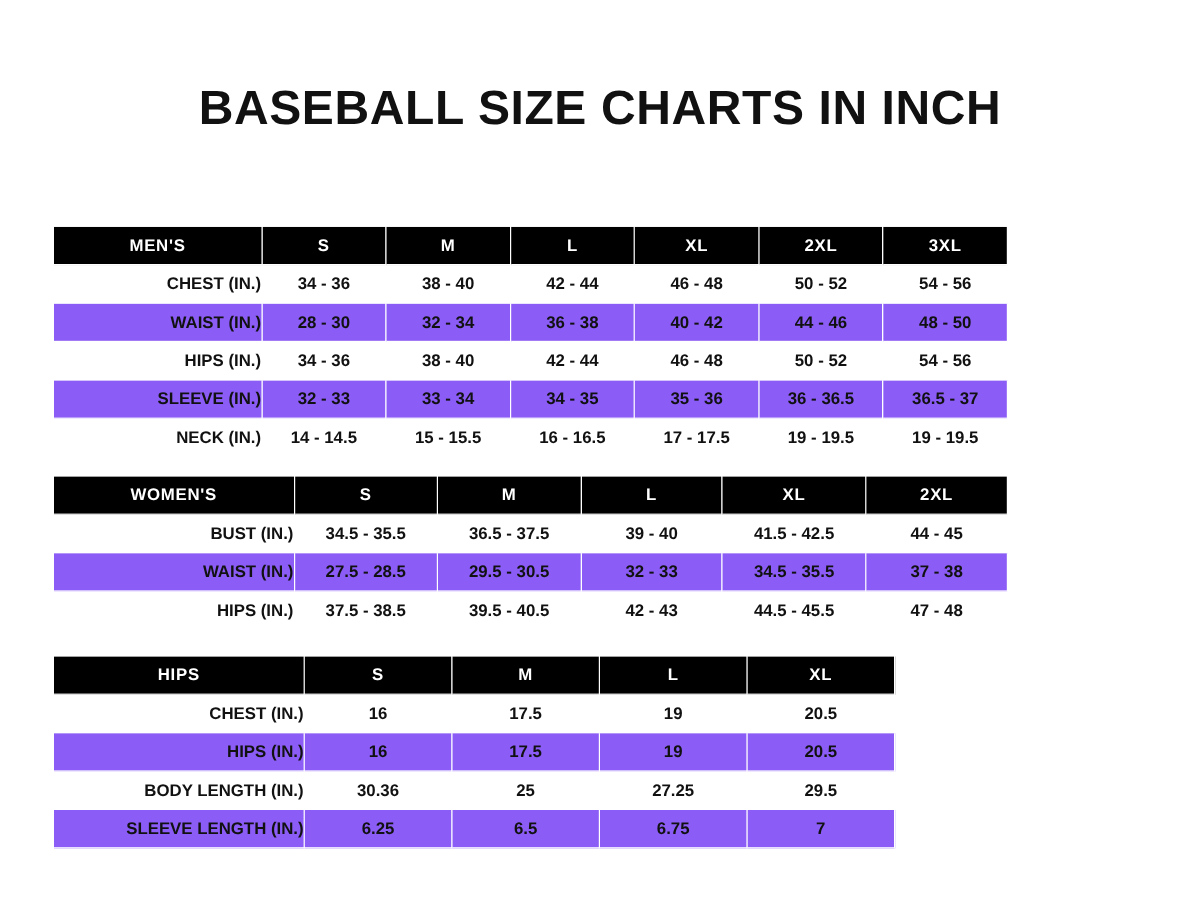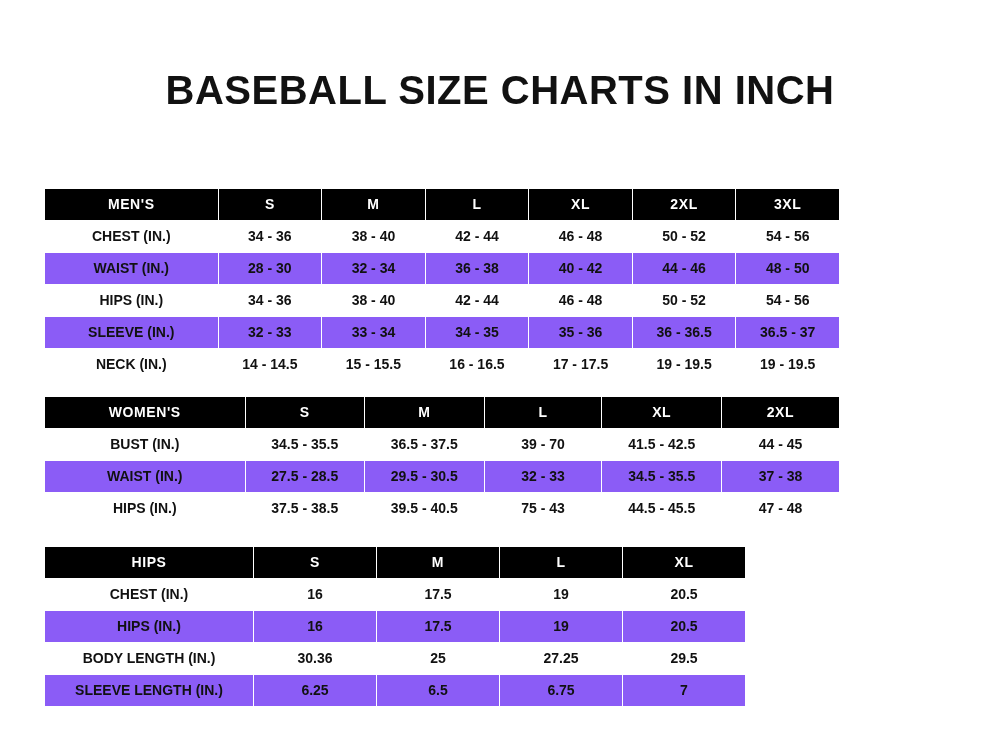--- a/index.html
+++ b/index.html
@@ -67,21 +67,21 @@
   table.size-table tbody tr.row-odd td {
     background: #ffffff;
   }
   table.size-table tbody tr.row-even td {
     background: #8b5cf6;
   }
   table.size-table tbody td {
     color: #111111;
   }
   table.size-table tbody td.row-label {
-    text-align: center;
+    text-align: right;
   }
   
   #mens-table   .c-label { width: 208px; }
   #mens-table   .c-val   { width: 122px; }
   #womens-table .c-label { width: 208px; }
   #womens-table .c-val   { width: 122px; }
   #youth-table  .c-label { width: 208px; }
   #youth-table  .c-val   { width: 122px; }
 </style>
 </head>
@@ -164,37 +164,37 @@
             <th class="c-val">L</th>
             <th class="c-val">XL</th>
             <th class="c-val">2XL</th>
           </tr>
         </thead>
       <tbody>
           <tr class="row-odd">
             <td class="c-label row-label">BUST (IN.)</td>
             <td class="c-val">34.5 - 35.5</td>
             <td class="c-val">36.5 - 37.5</td>
-            <td class="c-val">39 - 70</td>
+            <td class="c-val">39 - 40</td>
             <td class="c-val">41.5 - 42.5</td>
             <td class="c-val">44 - 45</td>
           </tr>
           <tr class="row-even">
             <td class="c-label row-label">WAIST (IN.)</td>
             <td class="c-val">27.5 - 28.5</td>
             <td class="c-val">29.5 - 30.5</td>
             <td class="c-val">32 - 33</td>
             <td class="c-val">34.5 - 35.5</td>
             <td class="c-val">37 - 38</td>
           </tr>
           <tr class="row-odd">
             <td class="c-label row-label">HIPS (IN.)</td>
             <td class="c-val">37.5 - 38.5</td>
             <td class="c-val">39.5 - 40.5</td>
-            <td class="c-val">75 - 43</td>
+            <td class="c-val">42 - 43</td>
             <td class="c-val">44.5 - 45.5</td>
             <td class="c-val">47 - 48</td>
           </tr>
         </tbody>
     </table>
   </div>
 
   <div class="chart-block" id="youth-block">
     <table class="size-table" id="youth-table">
       <thead>

